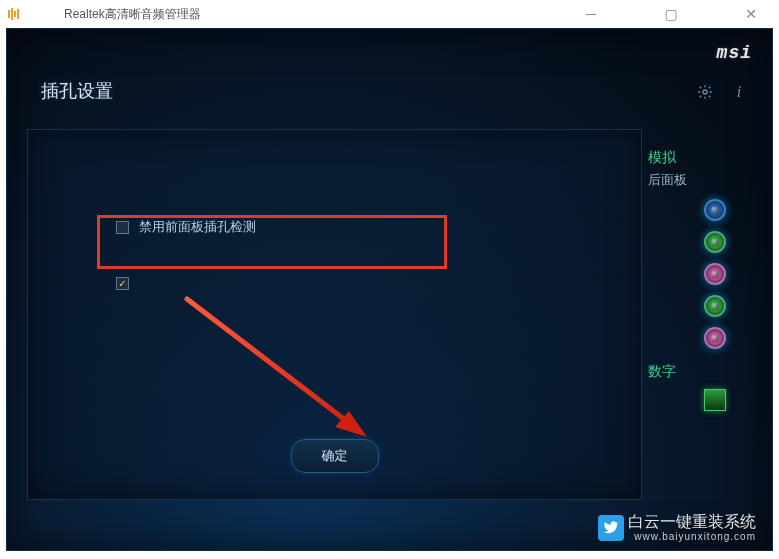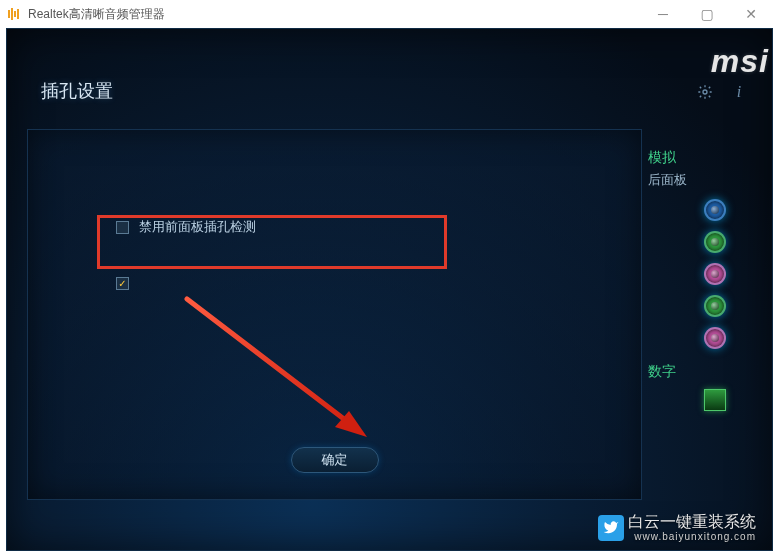--- a/index.html
+++ b/index.html
@@ -11,20 +11,21 @@
     overflow: hidden;
   }
   .titlebar {
     height: 28px;
     background: #fff;
     display: flex;
     align-items: center;
     padding: 0 6px;
     font-size: 12px;
     color: #555;
+    gap: 36px;
   }
   .titlebar .tb-icon {
     width: 16px; height: 16px;
     margin-right: 6px;
     display: flex; align-items: center; justify-content: center;
   }
   .titlebar .spacer { flex: 1; }
   .titlebar .win-btn {
     width: 44px; height: 28px;
     display: flex; align-items: center; justify-content: center;
@@ -33,27 +34,28 @@
   }
   .app {
     position: absolute;
     left: 6px; right: 6px; top: 28px; bottom: 8px;
     background: radial-gradient(ellipse at 40% 90%, #0b3056 0%, #091e36 40%, #050d18 85%);
     border: 1px solid #0e2a44;
     box-shadow: inset 0 0 40px rgba(0,0,0,0.6);
   }
   .brand {
     position: absolute;
-    top: 14px; right: 3px;
+    top: 14px; right: 20px;
     color: #e6e6e6;
-    font-size: 32px;
+    font-size: 18px;
     font-weight: bold;
     font-style: italic;
     letter-spacing: 1px;
     text-shadow: 0 0 4px rgba(255,255,255,0.2);
+    font-family: Liberation Mono, monospace;
   }
   .tool-icons {
     position: absolute;
     top: 54px; right: 24px;
     display: flex; gap: 16px;
     color: #6a8aa6;
   }
   .tool-icons .ti { width: 18px; height: 18px; display:flex; align-items:center; justify-content:center; font-size:16px; }
 
   .dialog-title {
@@ -104,21 +106,21 @@
     position: absolute;
     top: 250px; left: 160px;
     width: 240px; height: 180px;
     pointer-events: none;
   }
 
   .ok-btn {
     position: absolute;
     left: 50%; bottom: 26px;
     transform: translateX(-50%);
-    width: 88px; height: 26px;
+    width: 88px; height: 34px;
     background: linear-gradient(180deg,#12314c,#0a1f33);
     border: 1px solid #2d577a;
     border-radius: 14px;
     color: #cfe2f0;
     font-size: 13px;
     display:flex; align-items:center; justify-content:center;
     box-shadow: 0 0 6px rgba(0,120,200,0.3);
   }
 
   .side-panel {

